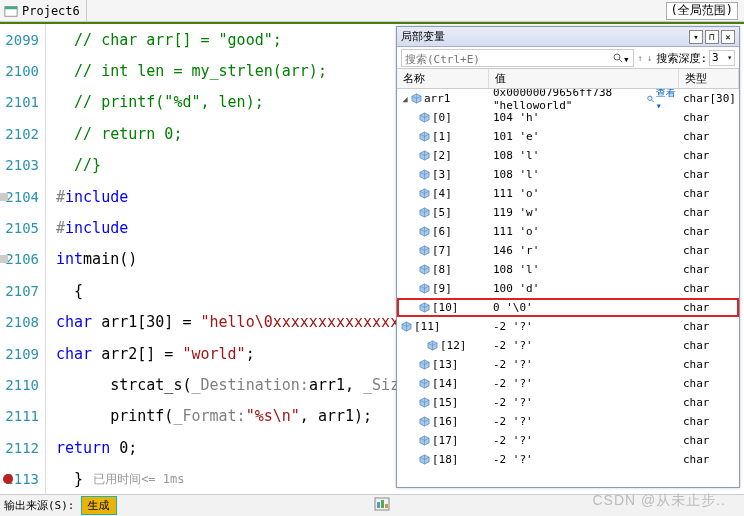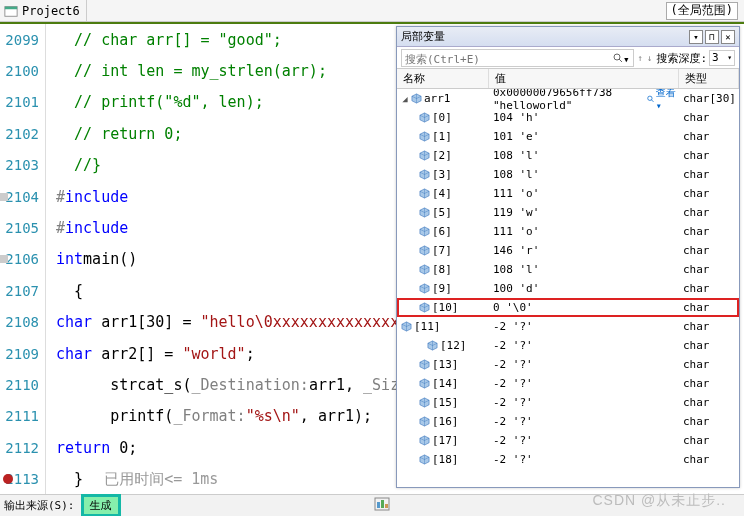--- a/index.html
+++ b/index.html
@@ -11,21 +11,21 @@
 .scope-sel{border:1px solid #aaa;padding:0 4px;height:18px;margin-right:6px;background:#fff;display:flex;align-items:center;gap:2px}
 .editor{position:relative;display:flex;height:472px;border-top:2px solid #4d7c0f}
 .gutter{width:46px;background:#fff;border-right:1px solid #ddd}
 .gutter-row{height:31.4px;display:flex;align-items:center;justify-content:flex-end;padding-right:6px;color:#2b91af;font-size:14px;position:relative}
 .bp{position:absolute;left:3px;width:10px;height:10px;background:#b22;border-radius:50%}
 .code{flex:1;font-family:Consolas,monospace;font-size:15px}
 .code-row{height:31.4px;display:flex;align-items:center;padding-left:10px;white-space:pre}
 .cm{color:#008000}.kw{color:#0000ff}.st{color:#a31515}.hl{color:#808080}.inc{color:#a31515}.pp{color:#808080}
 .mk{position:absolute;left:0;width:8px;height:100%;display:flex;align-items:center}
 .sq{width:8px;height:8px;background:#ccc}
-.collapse-time{font-size:15px;color:#999;margin-left:12px}
+.collapse-time{font-size:12px;color:#999;margin-left:1px}
 
 .locals{position:absolute;top:26px;right:4px;width:344px;height:462px;background:#fff;border:1px solid #8899bb;font-size:11px;box-shadow:0 0 3px rgba(0,0,0,.2)}
 .locals-hdr{height:20px;background:linear-gradient(#e8ecf5,#d5def0);display:flex;align-items:center;padding:0 4px;justify-content:space-between;border-bottom:1px solid #aac}
 .locals-hdr-btns{display:flex;gap:2px}
 .hdr-btn{width:14px;height:14px;border:1px solid #888;font-size:9px;display:flex;align-items:center;justify-content:center;background:#fff}
 .locals-search{height:22px;display:flex;align-items:center;border-bottom:1px solid #ccc;padding:2px 4px;gap:4px}
 .search-box{flex:1;display:flex;align-items:flex-end;border:1px solid #ccc;height:18px;padding:0 3px;justify-content:space-between}
 .search-inp{border:none;outline:none;font-size:11px;color:#999;width:80%}
 .depth-sel{display:flex;align-items:flex-end;gap:2px}
 .depth-box{border:1px solid #ccc;width:26px;height:16px;display:flex;align-items:center;justify-content:space-between;padding:0 2px}
@@ -36,21 +36,21 @@
 .trow{display:flex;height:19px;align-items:center}
 .trow.hl-row{outline:2px solid #d22;outline-offset:-2px}
 .tc1{width:92px;display:flex;align-items:center;gap:2px;padding-left:4px}
 .tc2{flex:1;padding-left:4px;display:flex;align-items:center;gap:4px}
 .tc3{width:60px;padding-left:4px}
 .cube{width:11px;height:11px;display:inline-block;color:#2a6ab8}
 .tri{font-size:9px;color:#555;width:8px;display:inline-block;text-align:center}
 .view-btn{font-size:10px;color:#06c;display:flex;align-items:center;gap:1px}
 .mag{width:10px;height:10px;display:inline-block}
 .footer{position:absolute;bottom:0;left:0;height:22px;width:100%;background:#f2f2f2;border-top:1px solid #ccc;display:flex;align-items:center;font-size:11px;padding:0 4px;gap:6px}
-.ftab{border:3px solid #14b8a6;padding:1px 6px;background:#86efac}
+.ftab{border:1px solid #14b8a6;padding:1px 6px;background:#eab308}
 .watermark{position:absolute;bottom:6px;right:18px;color:#bcbcbc;font-size:14px;font-family:sans-serif;letter-spacing:1px}
 .ci{width:10px;height:10px}
 .arrow-ud{font-size:9px;color:#888}
 </style>
 </head>
 <body>
 
 <div class="top-bar">
   <div class="project-tab">
     <span class="proj-icon">

